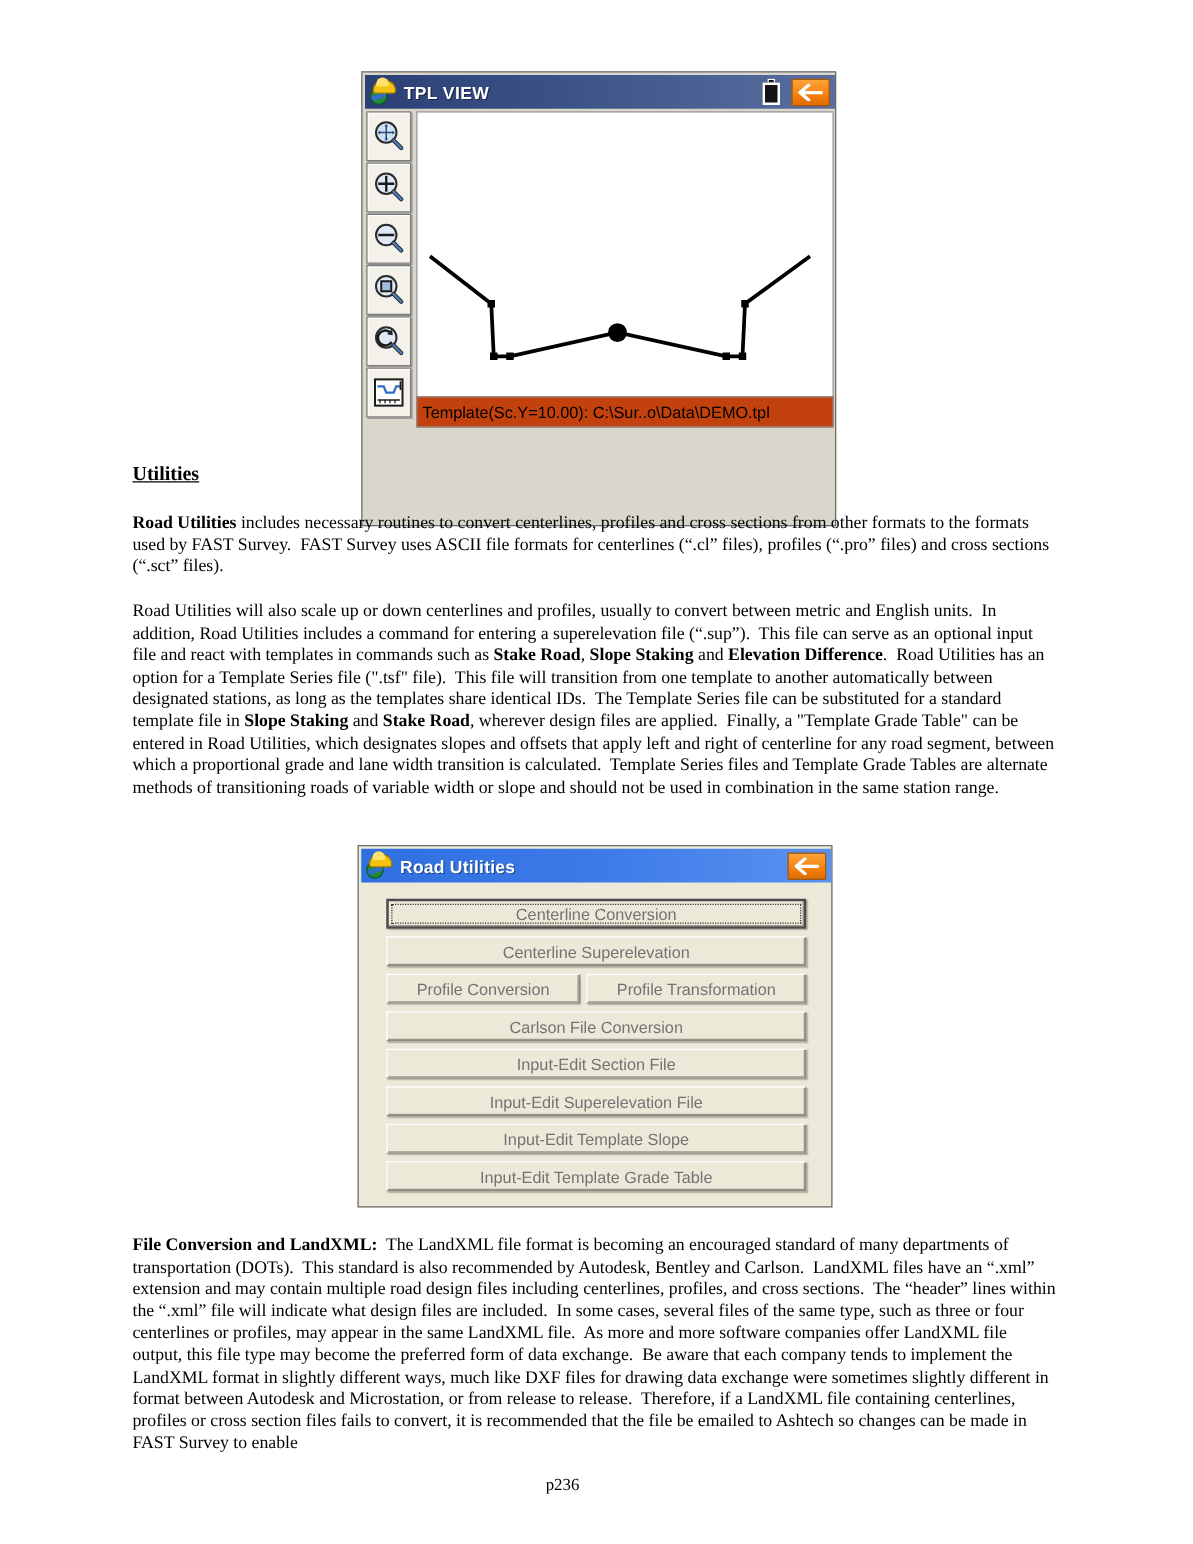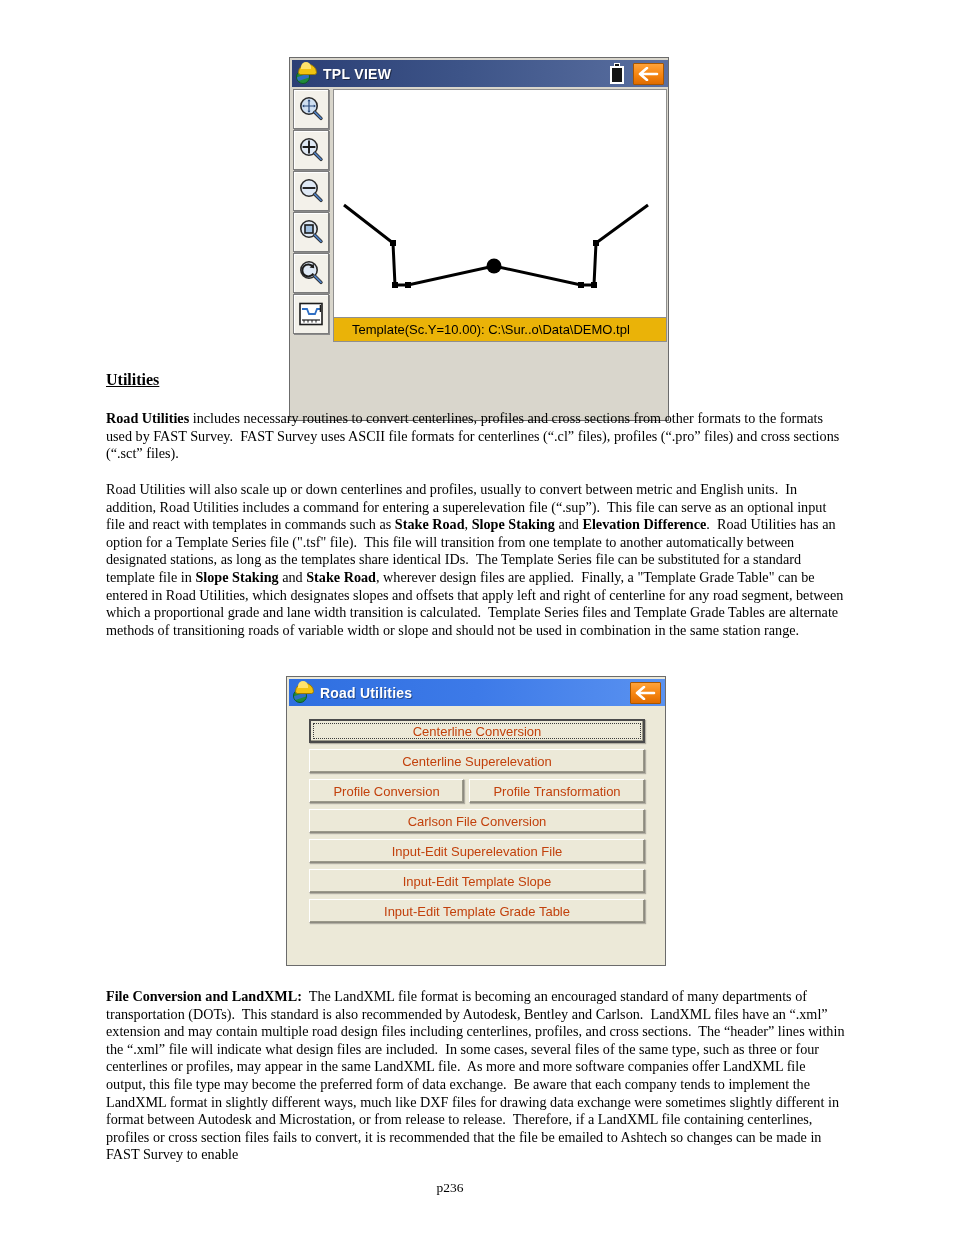--- a/index.html
+++ b/index.html
@@ -148,26 +148,26 @@
     width: 334px; height: 247px;
     background: #ffffff;
     border: 1px solid #8f8f8f;
     box-sizing: border-box;
     overflow: hidden;
   }
   #tpl-status {
     position: absolute;
     left: 43px; top: 259px;
     width: 334px; height: 25px;
-    background: #eab308;
+    background: #c2410c;
     border: 1px solid #8f8f8f;
     box-sizing: border-box;
     display: flex;
     align-items: center;
-    padding-left: 18px;
+    padding-left: 4px;
     font-size: 13px;
     color: #000000;
     font-family: "Liberation Sans", sans-serif;
     white-space: nowrap;
   }
 
   
   #ru-window {
     position: absolute;
     left: 286px;
@@ -211,21 +211,21 @@
     background: #ece9d8;
     border: 1px solid #8c8a80;
     border-top-color: #ffffff;
     border-left-color: #ffffff;
     box-shadow: inset -1px -1px 0 #9a9889, 1px 1px 1px rgba(0,0,0,0.25);
     box-sizing: border-box;
     display: flex;
     align-items: center;
     justify-content: center;
     font-size: 13px;
-    color: #c2410c;
+    color: #737373;
     font-family: "Liberation Sans", sans-serif;
     white-space: nowrap;
   }
   .ru-btn.focused {
     border: 2px solid #4a4a4a;
     position: relative;
   }
   .ru-btn.focused::before {
     content: "";
     position: absolute;
@@ -393,20 +393,23 @@
       <div class="ru-btn">Centerline Superelevation</div>
     </div>
     <div class="ru-row">
       <div class="ru-btn">Profile Conversion</div>
       <div class="ru-btn">Profile Transformation</div>
     </div>
     <div class="ru-row">
       <div class="ru-btn">Carlson File Conversion</div>
     </div>
     <div class="ru-row">
+      <div class="ru-btn">Input-Edit Section File</div>
+    </div>
+    <div class="ru-row">
       <div class="ru-btn">Input-Edit Superelevation File</div>
     </div>
     <div class="ru-row">
       <div class="ru-btn">Input-Edit Template Slope</div>
     </div>
     <div class="ru-row">
       <div class="ru-btn">Input-Edit Template Grade Table</div>
     </div>
   </div>
 </div>

